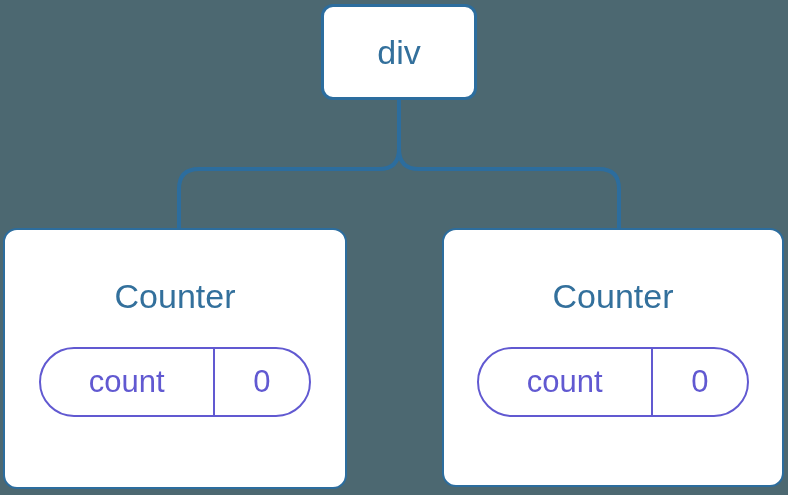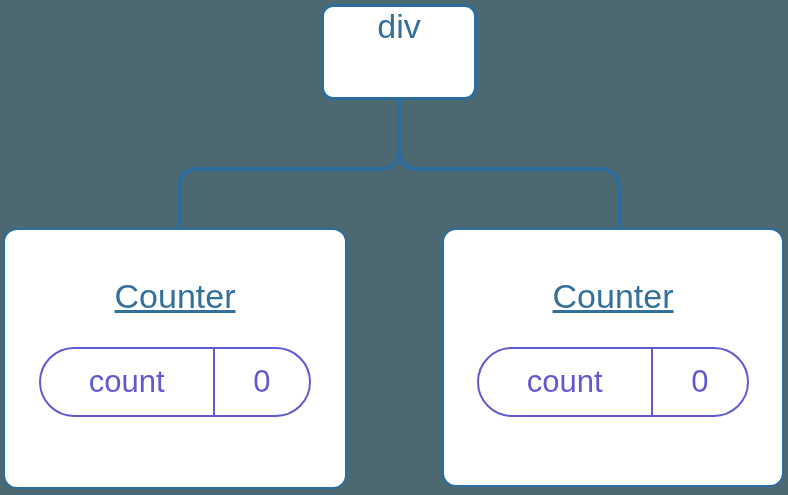--- a/index.html
+++ b/index.html
@@ -32,20 +32,21 @@
     position: absolute;
     box-sizing: border-box;
     left: 321px;
     top: 4px;
     width: 156px;
     height: 96px;
     background: #FFFFFF;
     border: 3px solid #2C6D9E;
     border-radius: 12px;
     display: flex;
+    align-items: center;
     justify-content: center;
     font-size: 34px;
     font-weight: 500;
     color: #33709C;
   }
   .card {
     position: absolute;
     box-sizing: border-box;
     top: 228px;
     height: 261px;
@@ -58,21 +59,20 @@
   .card-title {
     position: absolute;
     top: 46px;
     left: 0;
     right: 0;
     text-align: center;
     font-size: 34px;
     font-weight: 500;
     line-height: 41px;
     color: #33709C;
-    text-decoration: underline;
   }
   .pill {
     position: absolute;
     box-sizing: border-box;
     left: 50%;
     transform: translateX(-50%);
     top: 117px;
     width: 272px;
     height: 70px;
     background: #FFFFFF;

